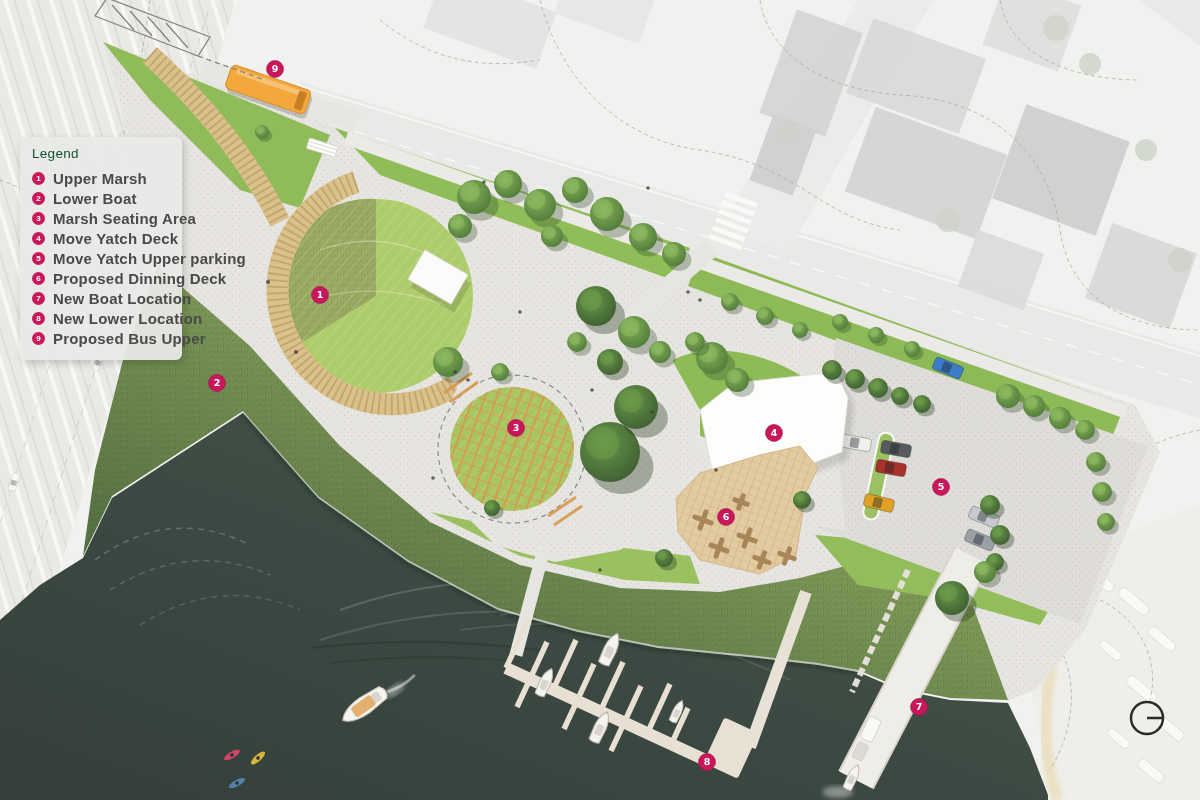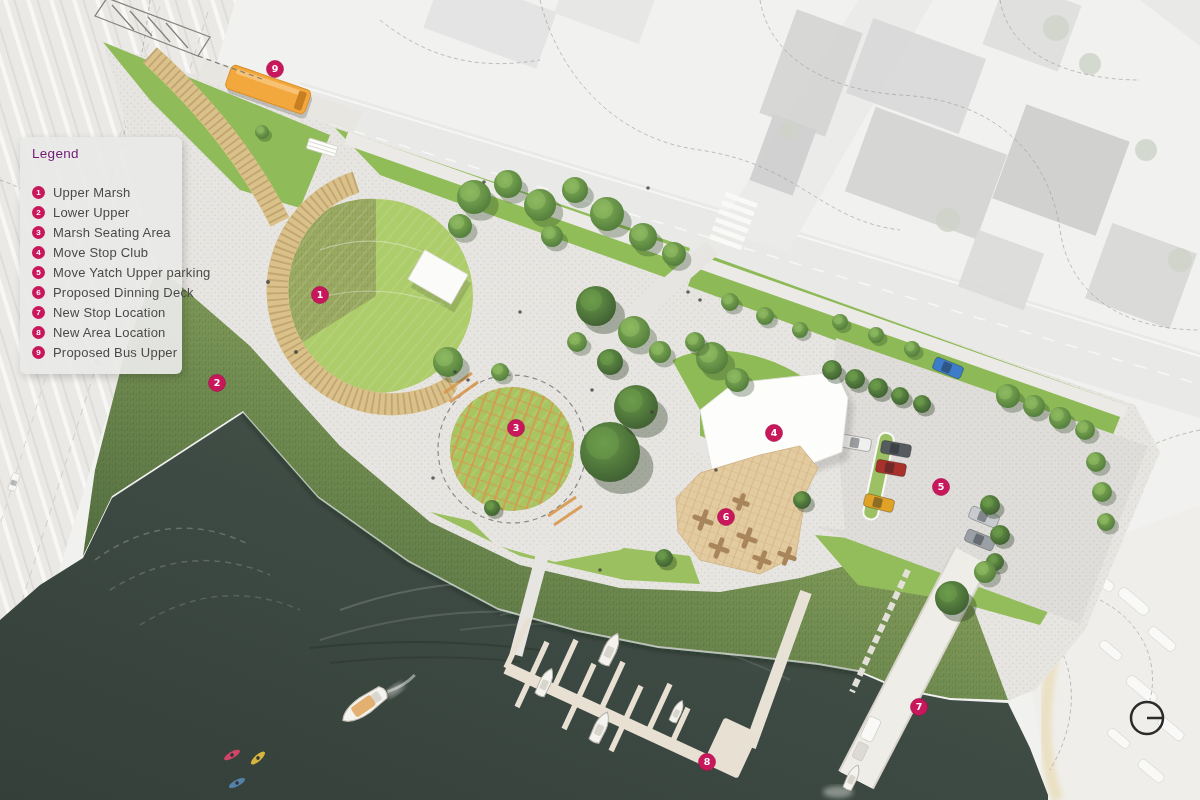--- a/index.html
+++ b/index.html
@@ -3,26 +3,26 @@
 <meta charset="utf-8">
 <style>
   html,body{margin:0;padding:0;background:#ffffff;}
   .stage{position:relative;width:1200px;height:800px;overflow:hidden;
          background:#f1f1ef;font-family:"Liberation Sans",sans-serif;}
   .stage svg{position:absolute;left:0;top:0;}
   .legend{position:absolute;left:20px;top:137px;width:140px;
           background:rgba(233,233,232,0.94);border-radius:6px;
           box-shadow:2px 3px 8px rgba(0,0,0,0.18);
           padding:9px 10px 12px 12px;z-index:5;}
-  .legend-title{font-size:13.5px;color:#701a75;letter-spacing:.3px;margin:0 0 21px 0;}
+  .legend-title{font-size:13.5px;color:#14532d;letter-spacing:.3px;margin:0 0 7px 0;}
   .legend-row{display:flex;align-items:center;gap:8px;height:20px;}
   .legend-badge{flex:0 0 13px;width:13px;height:13px;border-radius:50%;
                 color:#fff;font-size:8px;font-weight:bold;line-height:13px;
                 text-align:center;}
-  .legend-label{font-size:13px;color:#4a4a4a;letter-spacing:.2px;white-space:nowrap;}
+  .legend-label{font-size:15px;color:#4a4a4a;letter-spacing:.2px;white-space:nowrap;font-weight:bold;}
 </style>
 </head>
 <body>
 
 <div class="stage">
 
 <svg width="1200" height="800" viewBox="0 0 1200 800">
 <defs>
   <linearGradient id="waterG" x1="1" y1="0" x2="0" y2="1">
     <stop offset="0" stop-color="#4d5b51"></stop>
@@ -469,45 +469,45 @@
 
 <div class="legend">
   <div class="legend-title">Legend</div>
   <div>
         <div class="legend-row">
           <span class="legend-badge" style="background: rgb(201, 23, 92);">1</span>
           <span class="legend-label">Upper Marsh</span>
         </div>
         <div class="legend-row">
           <span class="legend-badge" style="background: rgb(201, 23, 92);">2</span>
-          <span class="legend-label">Lower Upper</span>
+          <span class="legend-label">Lower Boat</span>
         </div>
         <div class="legend-row">
           <span class="legend-badge" style="background: rgb(201, 23, 92);">3</span>
           <span class="legend-label">Marsh Seating Area</span>
         </div>
         <div class="legend-row">
           <span class="legend-badge" style="background: rgb(201, 23, 92);">4</span>
-          <span class="legend-label">Move Stop Club</span>
+          <span class="legend-label">Move Yatch Deck</span>
         </div>
         <div class="legend-row">
           <span class="legend-badge" style="background: rgb(201, 23, 92);">5</span>
           <span class="legend-label">Move Yatch Upper parking</span>
         </div>
         <div class="legend-row">
           <span class="legend-badge" style="background: rgb(201, 23, 92);">6</span>
           <span class="legend-label">Proposed Dinning Deck</span>
         </div>
         <div class="legend-row">
           <span class="legend-badge" style="background: rgb(201, 23, 92);">7</span>
-          <span class="legend-label">New Stop Location</span>
+          <span class="legend-label">New Boat Location</span>
         </div>
         <div class="legend-row">
           <span class="legend-badge" style="background: rgb(201, 23, 92);">8</span>
-          <span class="legend-label">New Area Location</span>
+          <span class="legend-label">New Lower Location</span>
         </div>
         <div class="legend-row">
           <span class="legend-badge" style="background: rgb(201, 23, 92);">9</span>
           <span class="legend-label">Proposed Bus Upper</span>
         </div>
       </div>
 </div>
 
 </div>
 

